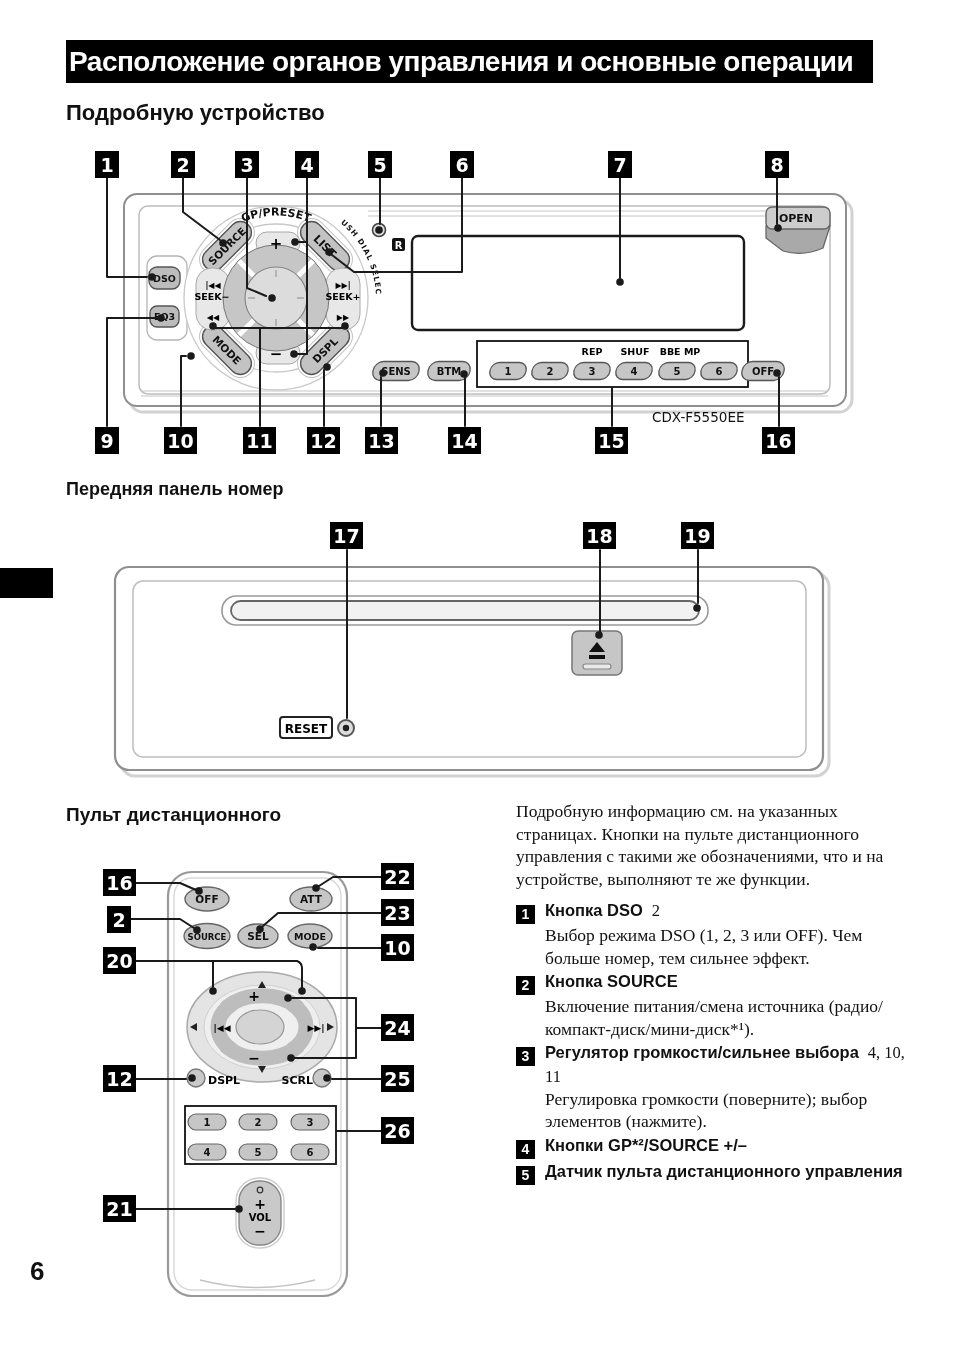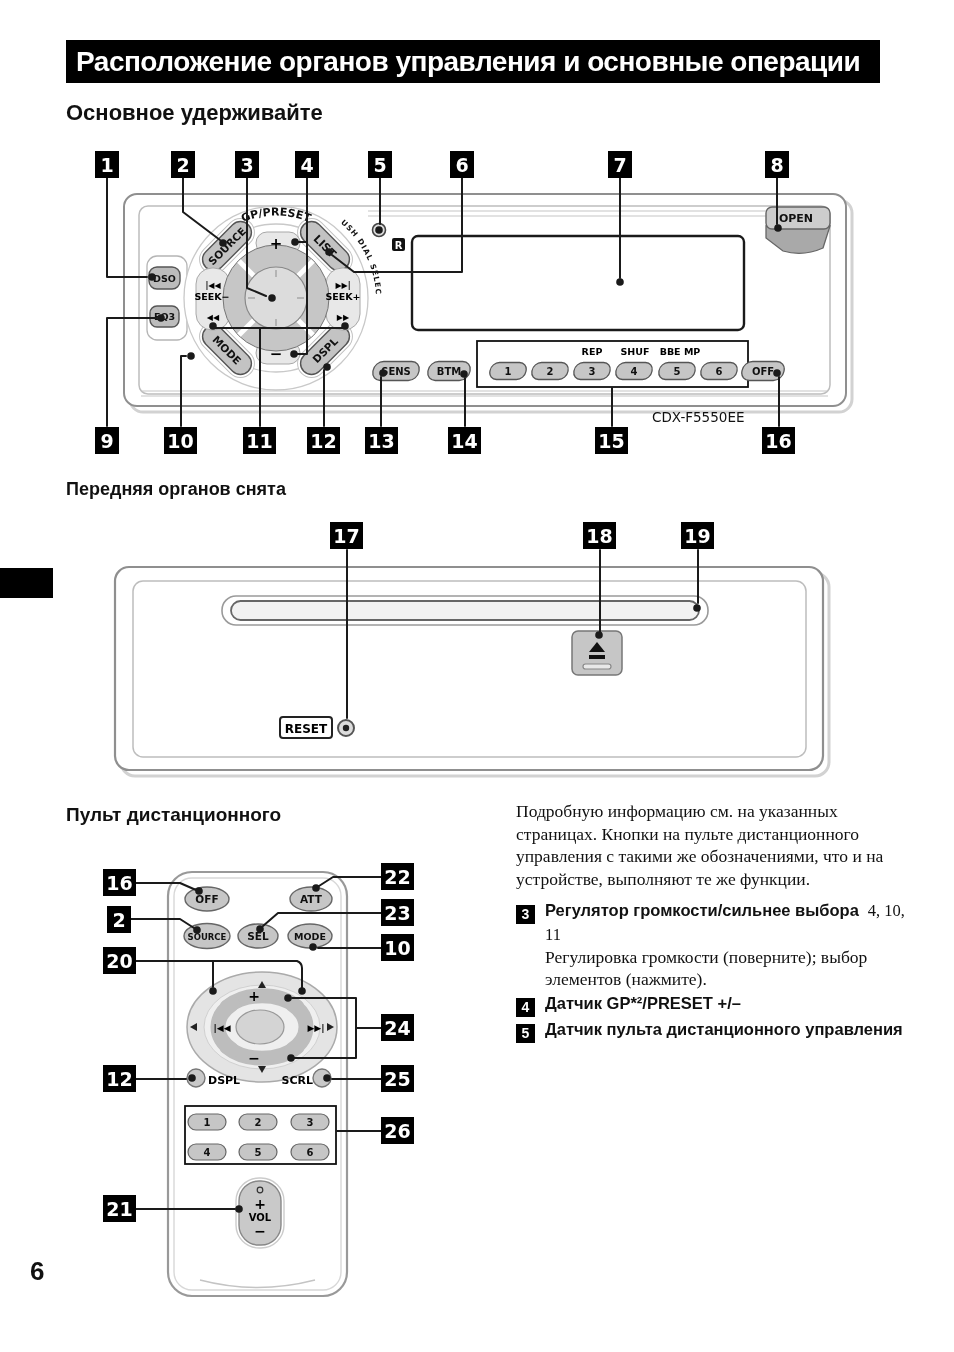--- a/index.html
+++ b/index.html
@@ -1,19 +1,19 @@
 <!DOCTYPE html>
 <html><head>
 <meta charset="utf-8">
 <style>
   html,body{margin:0;padding:0;background:#fff;}
   body{width:954px;height:1352px;position:relative;font-family:"Liberation Sans",sans-serif;color:#111;overflow:hidden;}
   .abs{position:absolute;}
   .title-bar{left:66px;top:40px;width:804px;height:43px;background:#000;color:#fff;
-    font-weight:bold;font-size:28px;line-height:43px;padding-left:10px;letter-spacing:-0.5px;white-space:nowrap;}
+    font-weight:bold;font-size:28px;line-height:43px;padding-left:3px;letter-spacing:-0.5px;white-space:nowrap;}
   .h-main{left:66px;top:100px;font-size:22px;font-weight:bold;}
   .h-panel{left:66px;top:479px;font-size:18px;font-weight:bold;}
   .h-remote{left:66px;top:800px;font-size:19px;font-weight:bold;line-height:29px;width:400px;}
   .edge-tab{left:0;top:568px;width:53px;height:30px;background:#000;}
   .page-num{left:30px;top:1256px;font-size:26px;font-weight:bold;}
   .desc{left:516px;top:800px;width:392px;font-family:"Liberation Serif",serif;font-size:17.5px;line-height:22.5px;}
   .desc p.intro{margin:0 0 10px 0;}
   .item{margin:0 0 2px 0;}
   .item-title{font-family:"Liberation Sans",sans-serif;font-weight:bold;font-size:16.5px;line-height:21.5px;
     padding-left:29px;text-indent:-29px;margin:0;}
@@ -25,21 +25,21 @@
   svg text{font-family:"DejaVu Sans","Liberation Sans",sans-serif;}
   .co-num{fill:#fff;font-weight:bold;font-size:19px;}
   .ld{stroke:#1a1a1a;stroke-width:2;fill:none;stroke-linejoin:round;stroke-linecap:round;}
   .dot{fill:#1a1a1a;}
   .btn-label{font-weight:bold;fill:#111;}
 </style>
 </head>
 <body>
 
 <div class="abs title-bar">Расположение органов управления и основные операции</div>
-<div class="abs h-main">Основное удерживайте</div>
+<div class="abs h-main">Подробную устройство</div>
 
 <svg style="top:140px" width="954" height="330" viewBox="0 140 954 330">
 
   <g>
     <rect x="130" y="200" width="722" height="212" rx="13" fill="none" stroke="#d2d2d2" stroke-width="3"></rect>
     <rect x="124" y="194" width="722" height="212" rx="13" fill="#fff" stroke="#8f8f8f" stroke-width="2"></rect>
     <rect x="139" y="206" width="691" height="188" rx="9" fill="#fff" stroke="#bdbdbd" stroke-width="1.5"></rect>
     <line x1="368" y1="211" x2="828" y2="211" stroke="#c6c6c6" stroke-width="1.2"></line>
     <line x1="368" y1="216" x2="828" y2="216" stroke="#c6c6c6" stroke-width="1.2"></line>
     <line x1="141" y1="391" x2="828" y2="391" stroke="#c6c6c6" stroke-width="1.2"></line>
@@ -280,21 +280,21 @@
         <rect x="595" y="427" width="33" height="27" fill="#000"></rect>
         <text class="co-num" x="611.5" y="448" text-anchor="middle">15</text>
       </g>
     <g>
         <rect x="762" y="427" width="33" height="27" fill="#000"></rect>
         <text class="co-num" x="778.5" y="448" text-anchor="middle">16</text>
       </g>
   </g>
 </svg>
 
-<div class="abs h-panel">Передняя органов снята</div>
+<div class="abs h-panel">Передняя панель номер</div>
 
 <svg style="top:505px" width="954" height="290" viewBox="0 505 954 290">
   <g>
     <rect x="121" y="573" width="708" height="203" rx="14" fill="none" stroke="#d2d2d2" stroke-width="3"></rect>
     <rect x="115" y="567" width="708" height="203" rx="14" fill="#fff" stroke="#8f8f8f" stroke-width="2.2"></rect>
     <rect x="133" y="581" width="673" height="176" rx="10" fill="#fff" stroke="#bdbdbd" stroke-width="1.5"></rect>
   </g>
   <g>
     <rect x="222" y="596" width="486" height="29" rx="14" fill="#fff" stroke="#9a9a9a" stroke-width="1.6"></rect>
     <rect x="231" y="601" width="468" height="19" rx="9.5" fill="#f2f2f2" stroke="#666" stroke-width="1.8"></rect>
@@ -506,25 +506,33 @@
         <rect x="381" y="1117" width="33" height="27" fill="#000"></rect>
         <text class="co-num" x="397.5" y="1138" text-anchor="middle">26</text>
       </g>
   </g>
 </svg>
 
 <div class="abs desc">
   <p class="intro">Подробную информацию см. на указанных страницах. Кнопки на пульте дистанционного управления с такими же обозначениями, что и на устройстве, выполняют те же функции.</p>
 
   <div class="item">
+    <p class="item-title"><span class="item-marker">1</span><span>Кнопка DSO</span><span class="item-pages">2</span></p>
+    <p class="item-body">Выбор режима DSO (1, 2, 3 или OFF). Чем больше номер, тем сильнее эффект.</p>
+  </div>
+  <div class="item">
+    <p class="item-title"><span class="item-marker">2</span><span>Кнопка SOURCE</span><span class="item-pages"></span></p>
+    <p class="item-body">Включение питания/смена источника (радио/компакт-диск/мини-диск*¹).</p>
+  </div>
+  <div class="item">
     <p class="item-title"><span class="item-marker">3</span><span>Регулятор громкости/сильнее выбора</span><span class="item-pages">4, 10, 11</span></p>
     <p class="item-body">Регулировка громкости (поверните); выбор элементов (нажмите).</p>
   </div>
   <div class="item">
-    <p class="item-title"><span class="item-marker">4</span><span>Датчик GP*²/PRESET +/–</span><span class="item-pages"></span></p>
+    <p class="item-title"><span class="item-marker">4</span><span>Кнопки GP*²/SOURCE +/–</span><span class="item-pages"></span></p>
   </div>
   <div class="item">
     <p class="item-title"><span class="item-marker">5</span><span>Датчик пульта дистанционного управления</span><span class="item-pages"></span></p>
     <p class="item-body"></p>
   </div>
 </div>
 
 <div class="abs edge-tab"></div>
 <div class="abs page-num">6</div>
 

